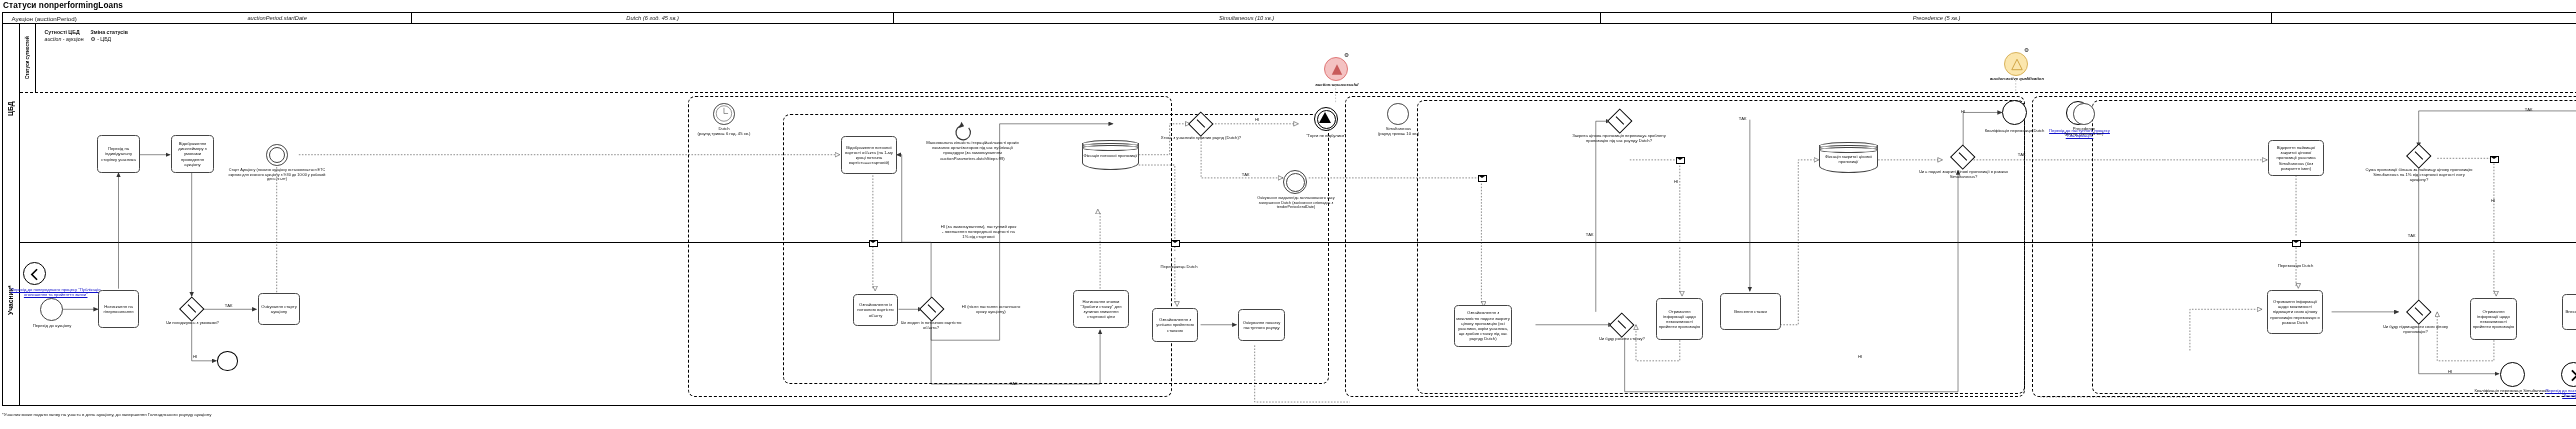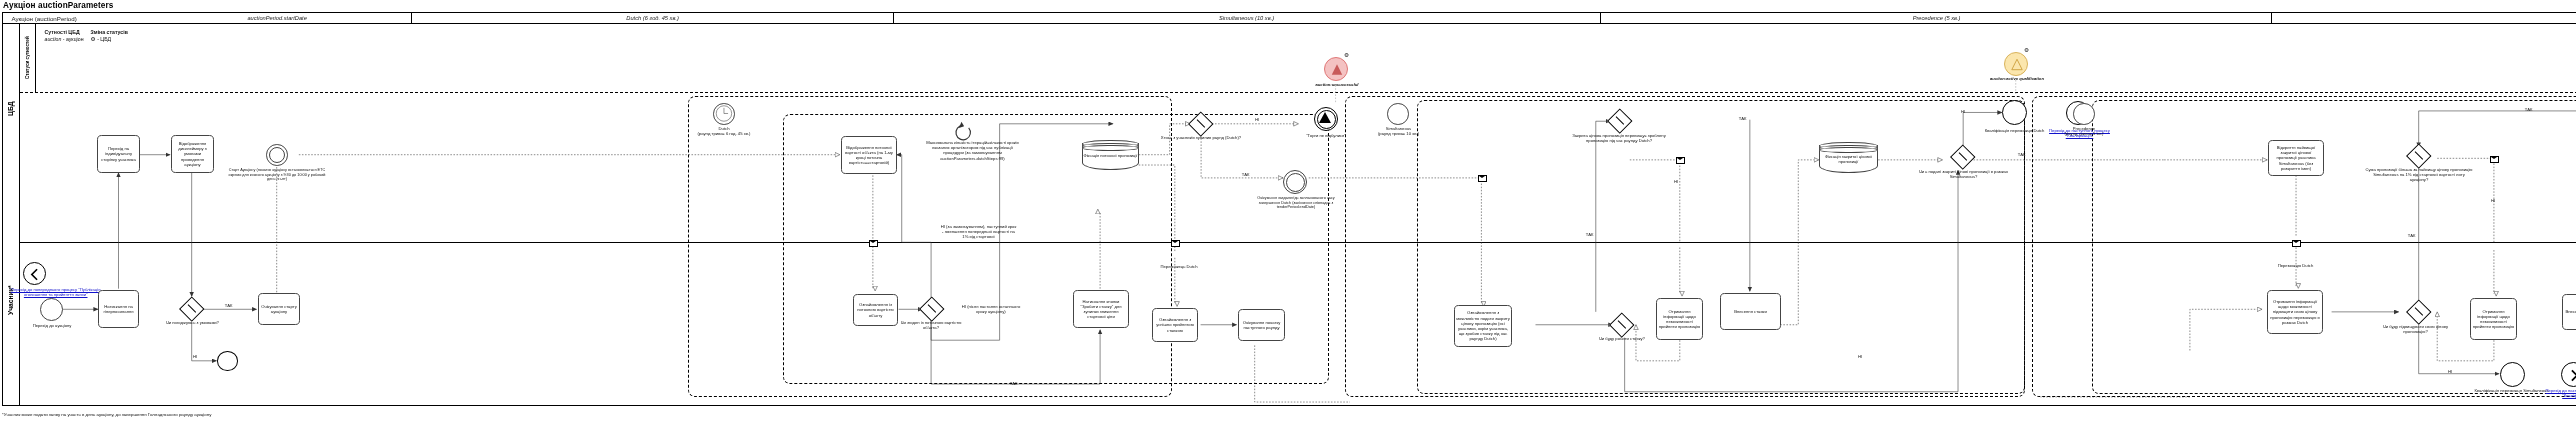--- a/index.html
+++ b/index.html
@@ -64,21 +64,21 @@
       border-left:3.6px solid transparent;border-right:3.6px solid transparent;border-top:2.6px solid #000;}
   svg.ov{position:absolute;left:0;top:0;pointer-events:none;}
   .gear{position:absolute;font-size:5.7px;line-height:5.7px;color:#222;}
   .tri{position:absolute;width:0;height:0;}
 </style>
 </head>
 <body>
 
 <div id="root">
 
-  <div class="abs" id="title">Аукціон auctionParameters</div>
+  <div class="abs" id="title">Статуси nonperformingLoans</div>
 
   <div class="abs" id="pool"></div>
 
   <div class="abs" id="phasebar">
     <div class="phase" style="left:0;width:141px;border-right:none;">
       <span style="font-style:normal;font-size:6.2px;position:absolute;left:9.3px;">Аукціон (auctionPeriod)</span>
     </div>
     <div class="phase" style="left:141px;width:269px;">
       <span>auctionPeriod.startDate</span>
     </div>

